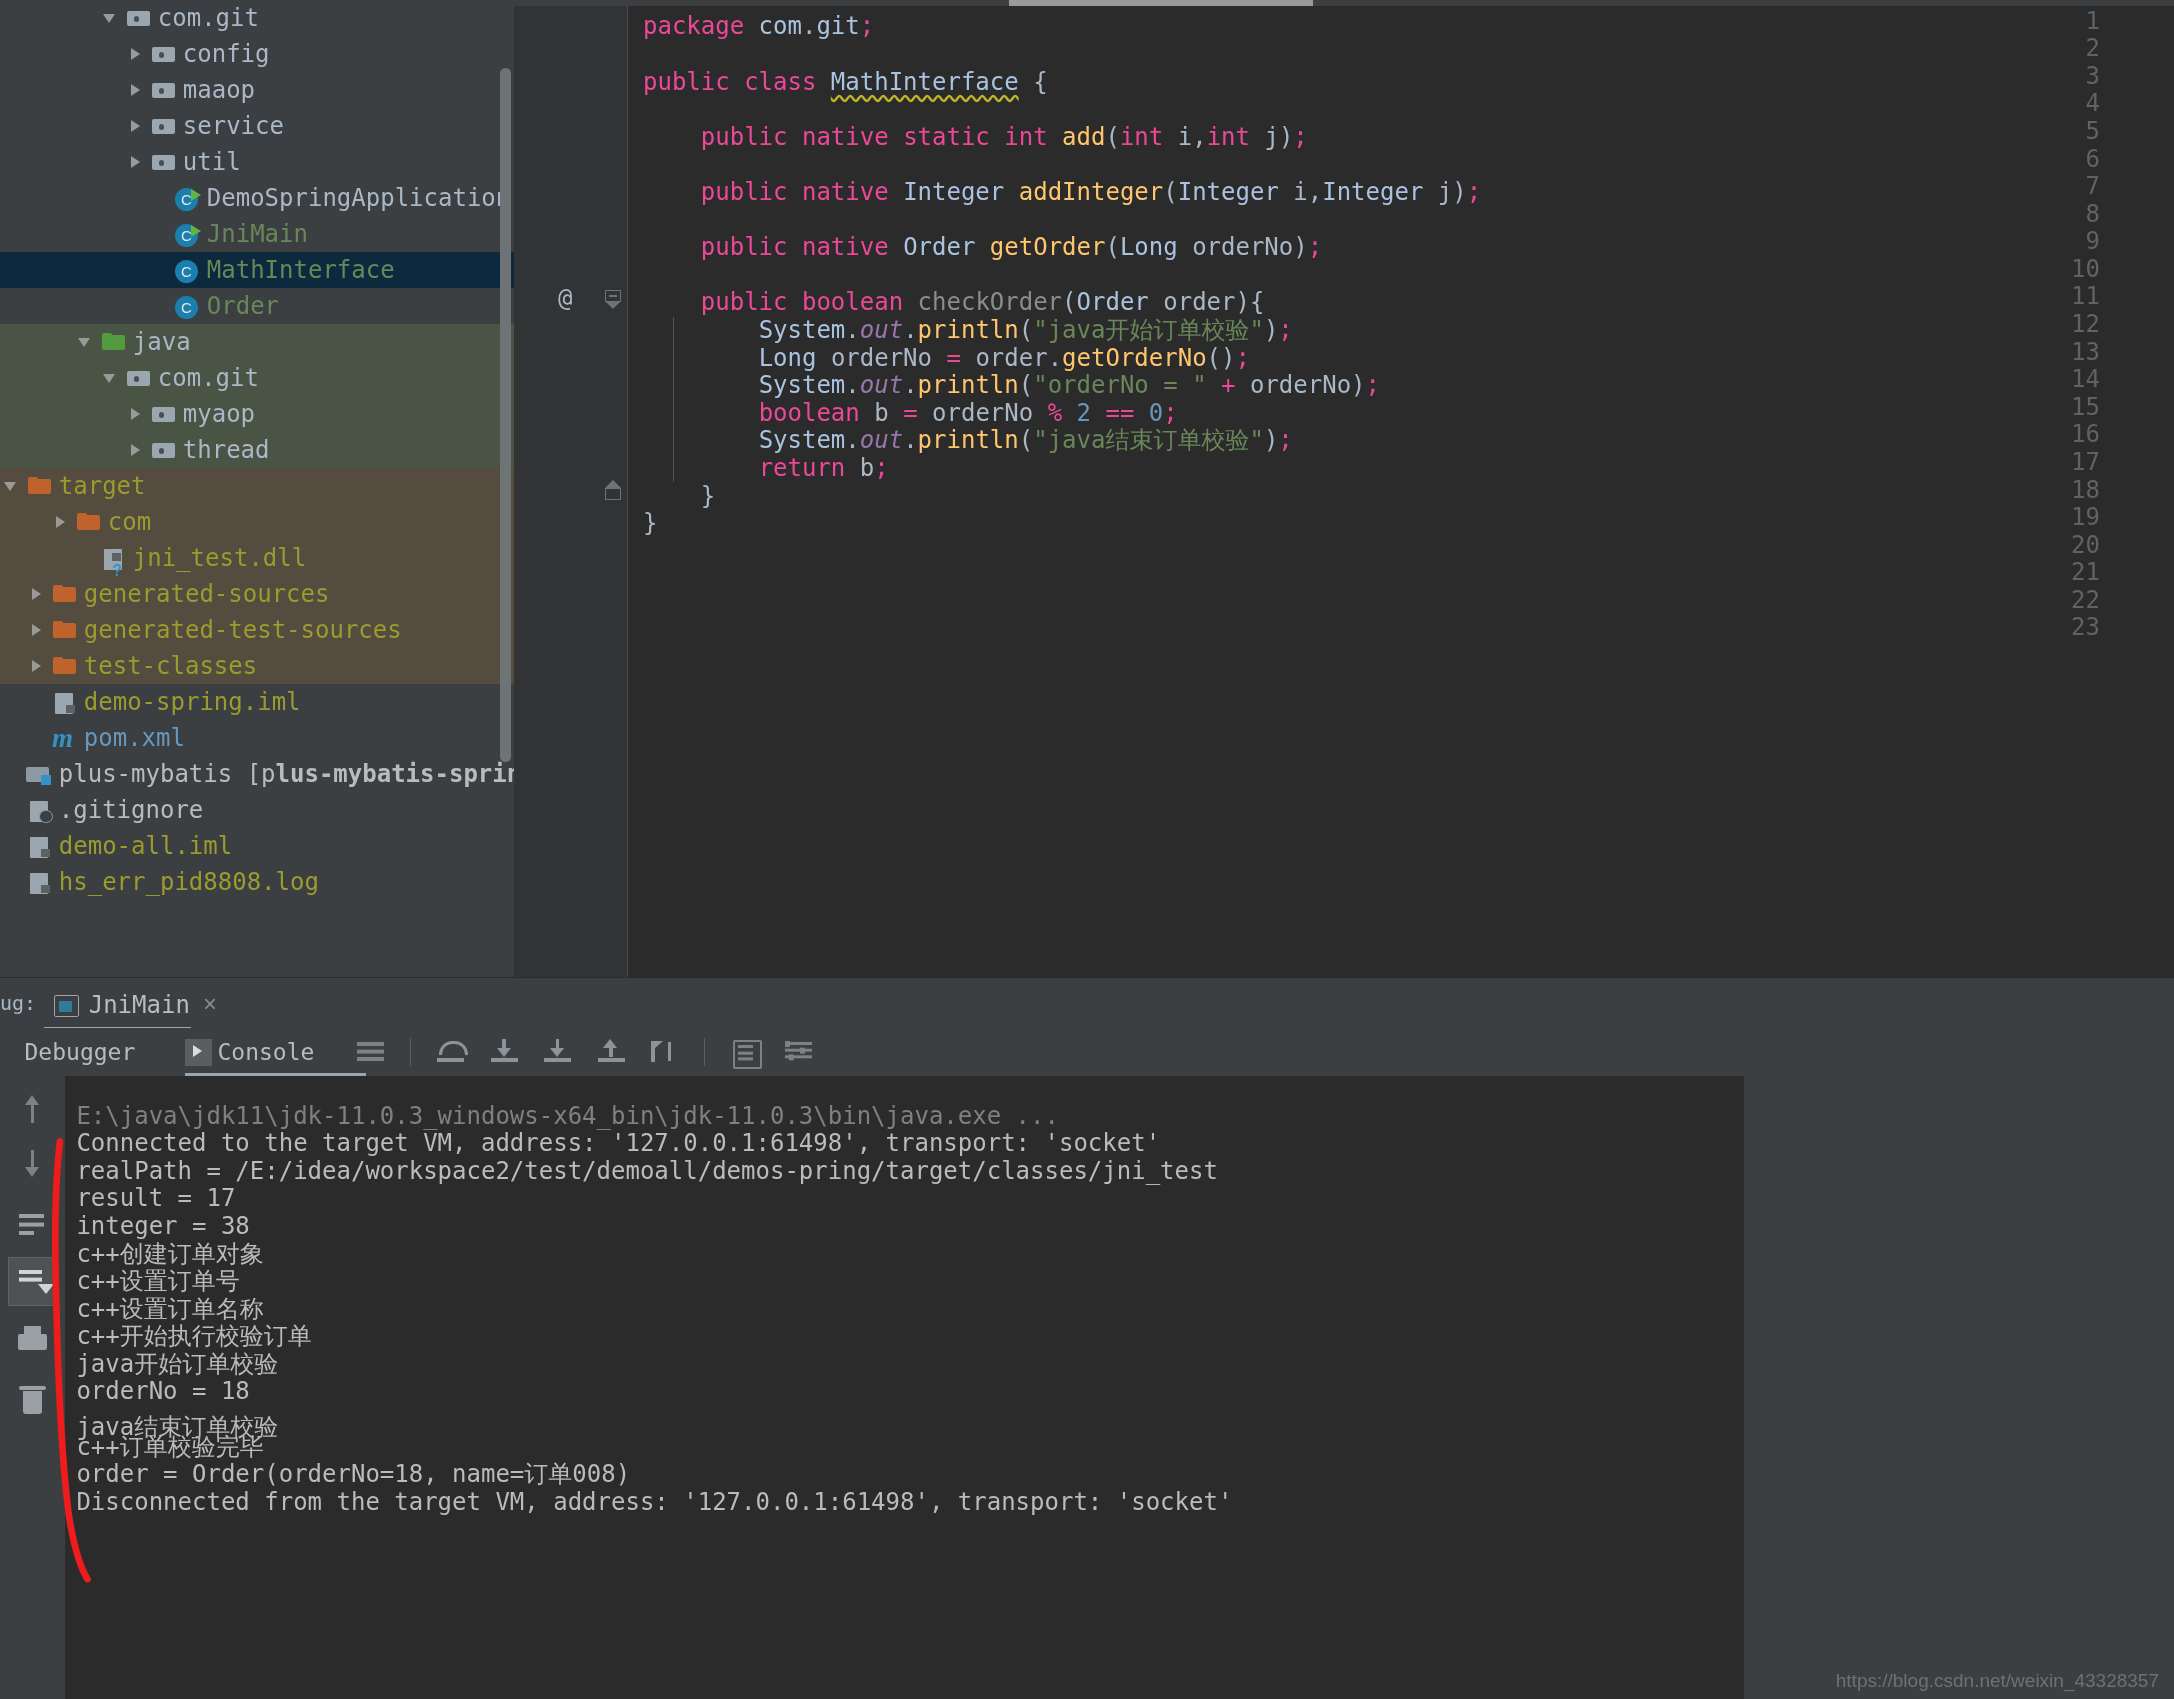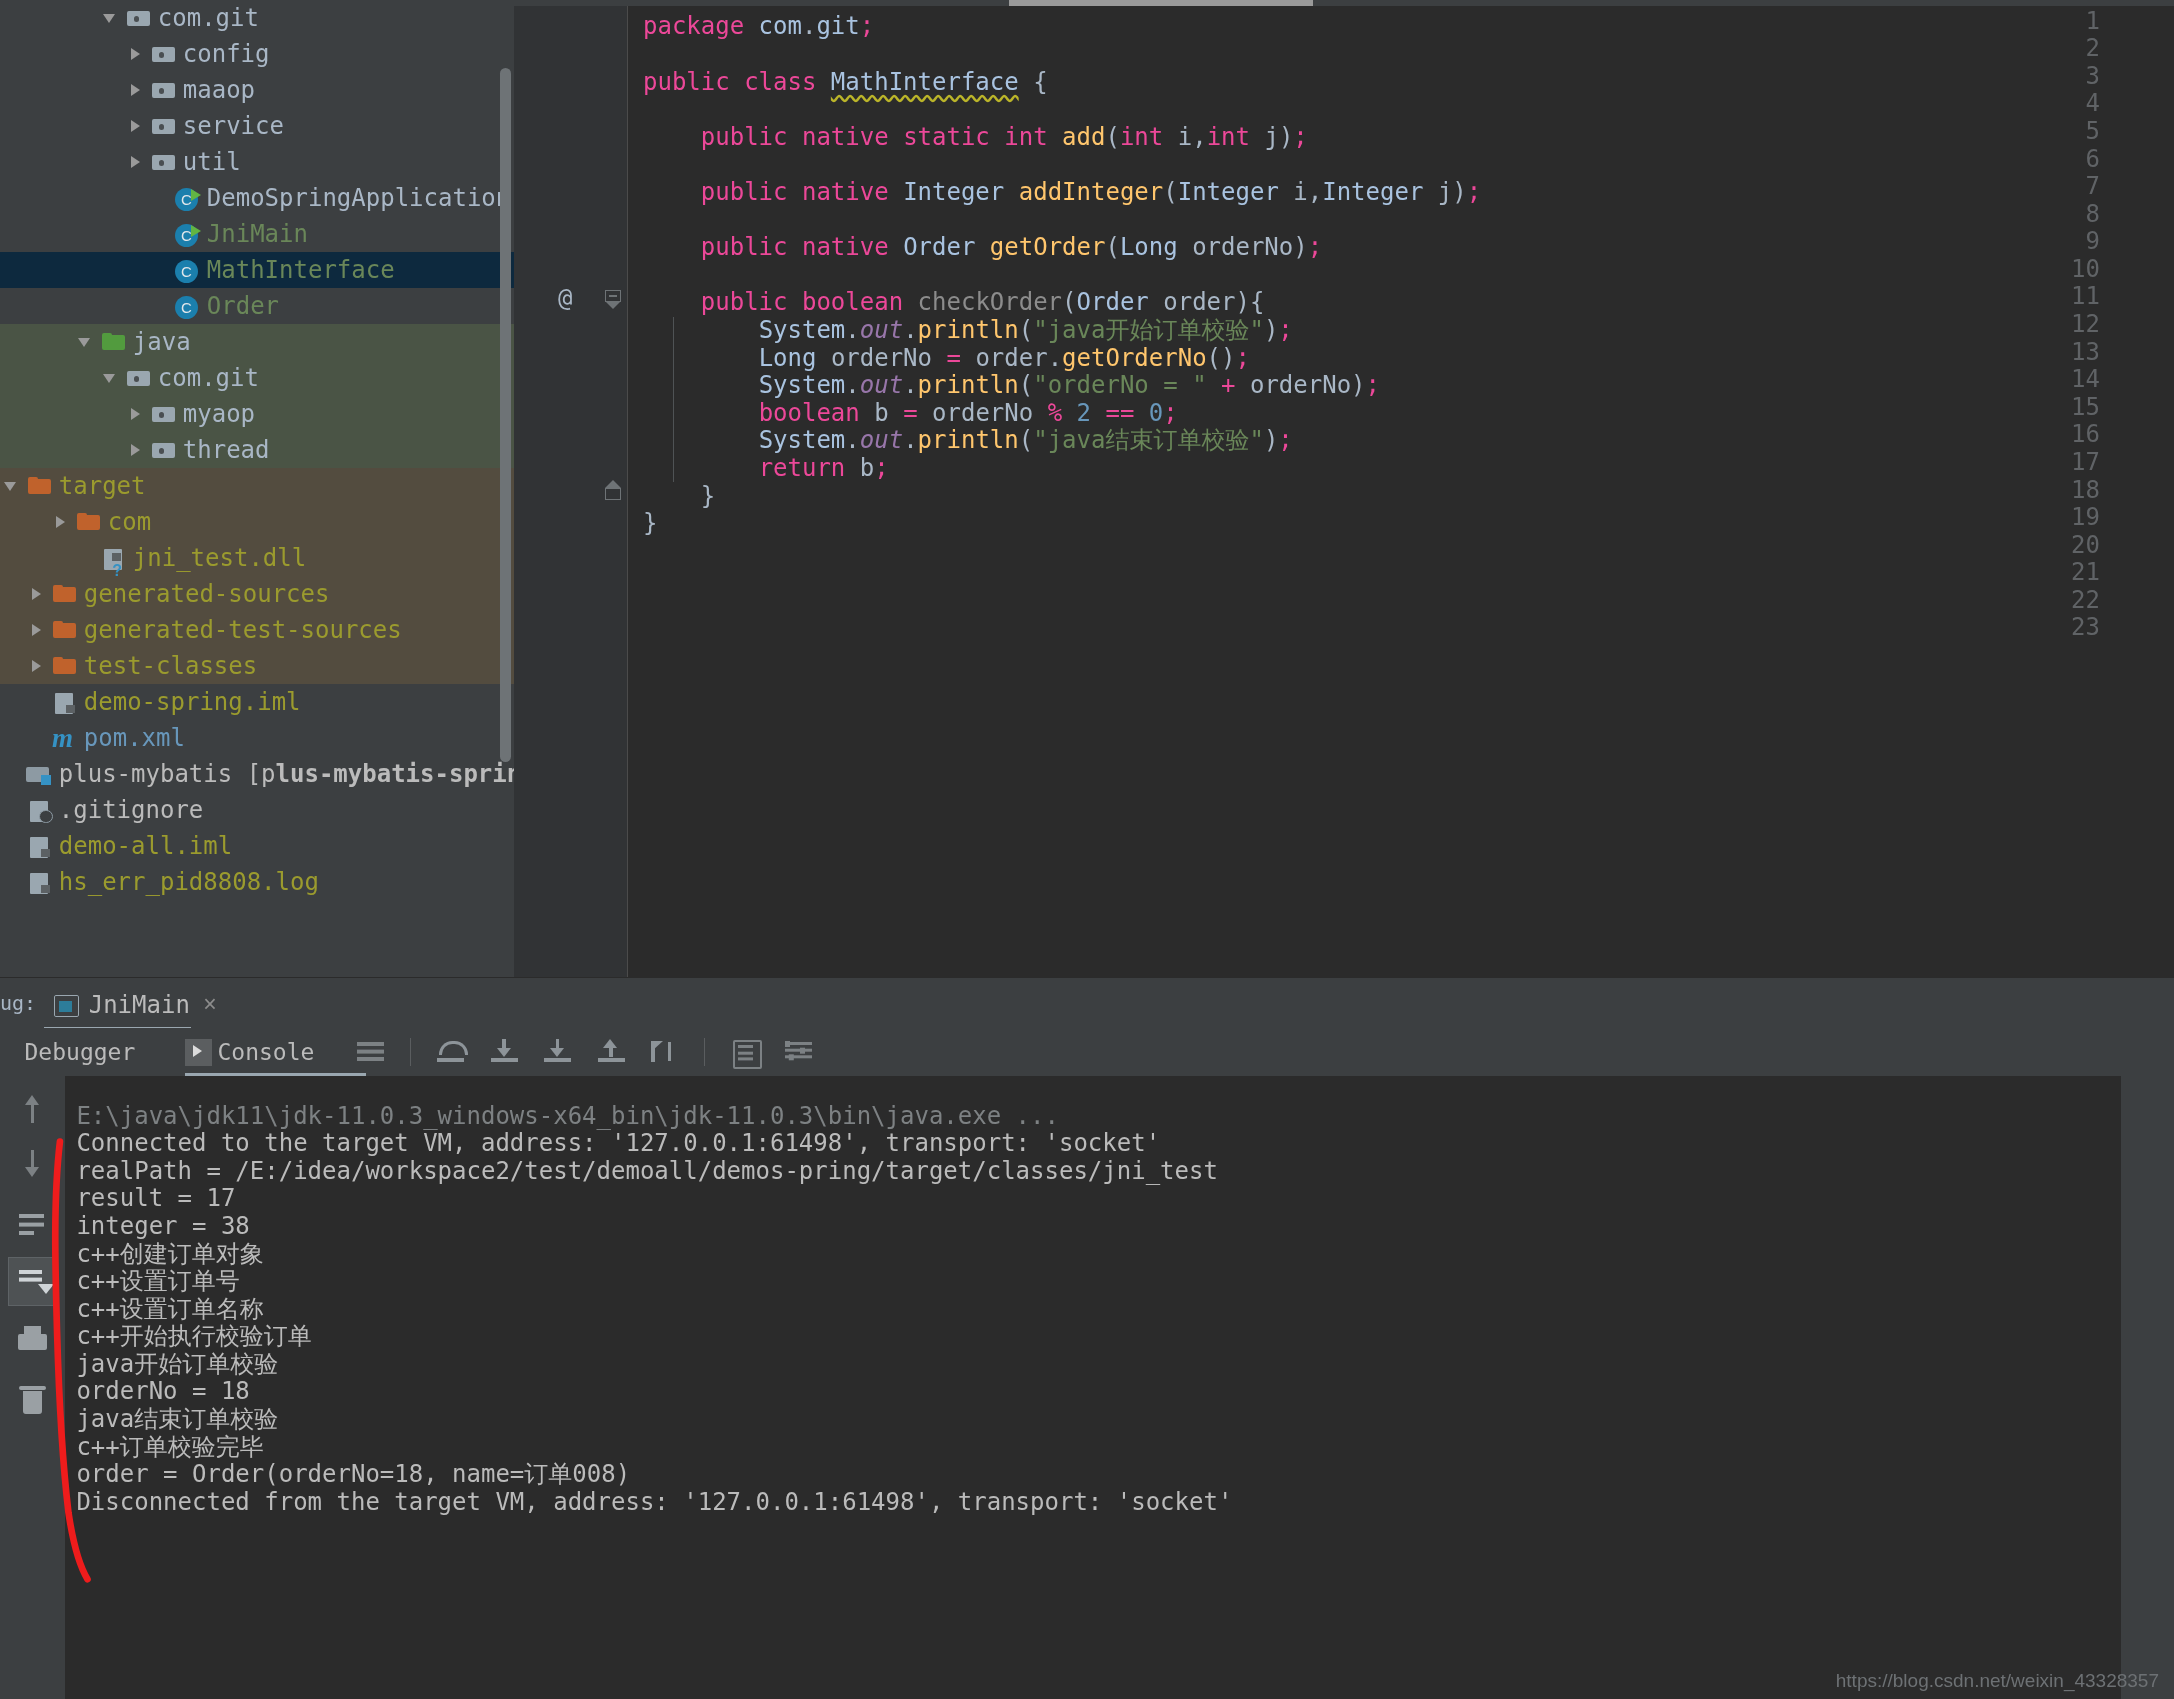--- a/index.html
+++ b/index.html
@@ -337,21 +337,21 @@
     content:"";position:absolute;left:7.6px;top:11.4px;width:27px;height:2.9px;
     background:#7c8184;box-shadow:0 6.7px 0 #7c8184, 0 13.3px 0 #7c8184;
   }
   .ic-lines::after{
     content:"";position:absolute;left:7.6px;top:9.5px;width:4.8px;height:6.7px;
     background:#7c8184;box-shadow:15px 6.7px 0 #7c8184, 3.8px 13.3px 0 #7c8184;
   }
 
   
   .console-wrap {
-    position:absolute; left:0; top:99px; width:2121px; height:624px;
+    position:absolute; left:0; top:99px; width:1744px; height:624px;
     background:#2b2b2b;
   }
   .console-sidebar {
     position:absolute; left:0; top:0; width:65px; height:624px;
     background:#3c3f41;
   }
   .cs-ic {
     position:absolute; left:7.6px; width:49px; height:49px;
   }
   .cs-ic.sel { background:#4e5254; border:1px solid #5e6366; }
@@ -728,21 +728,21 @@
           <div class="cline" style="top: 54px;">Connected to the target VM, address: '127.0.0.1:61498', transport: 'socket'</div>
           <div class="cline" style="top: 82px;">realPath = /E:/idea/workspace2/test/demoall/demos-pring/target/classes/jni_test</div>
           <div class="cline" style="top: 109px;">result = 17</div>
           <div class="cline" style="top: 137px;">integer = 38</div>
           <div class="cline" style="top: 165px;">c++创建订单对象</div>
           <div class="cline" style="top: 192px;">c++设置订单号</div>
           <div class="cline" style="top: 220px;">c++设置订单名称</div>
           <div class="cline" style="top: 247px;">c++开始执行校验订单</div>
           <div class="cline" style="top: 275px;">java开始订单校验</div>
           <div class="cline" style="top: 302px;">orderNo = 18</div>
-          <div class="cline" style="top: 330px;">java结束订单校验</div>
+          <div class="cline" style="top: 338px;">java结束订单校验</div>
           <div class="cline" style="top: 358px;">c++订单校验完毕</div>
           <div class="cline" style="top: 385px;">order = Order(orderNo=18, name=订单008)</div>
           <div class="cline" style="top: 413px;">Disconnected from the target VM, address: '127.0.0.1:61498', transport: 'socket'</div>
         </div>
     </div>
   </div>
 
   <svg class="annot" viewBox="0 0 2286 1787" preserveAspectRatio="none">
     <path id="annot-path" d="M 63 1200 C 56 1260, 58 1330, 60 1400 C 62 1470, 66 1540, 72 1590 C 78 1630, 86 1650, 92 1660" stroke="#ee1c1c" stroke-width="7" fill="none" stroke-linecap="round"></path>
   </svg>

